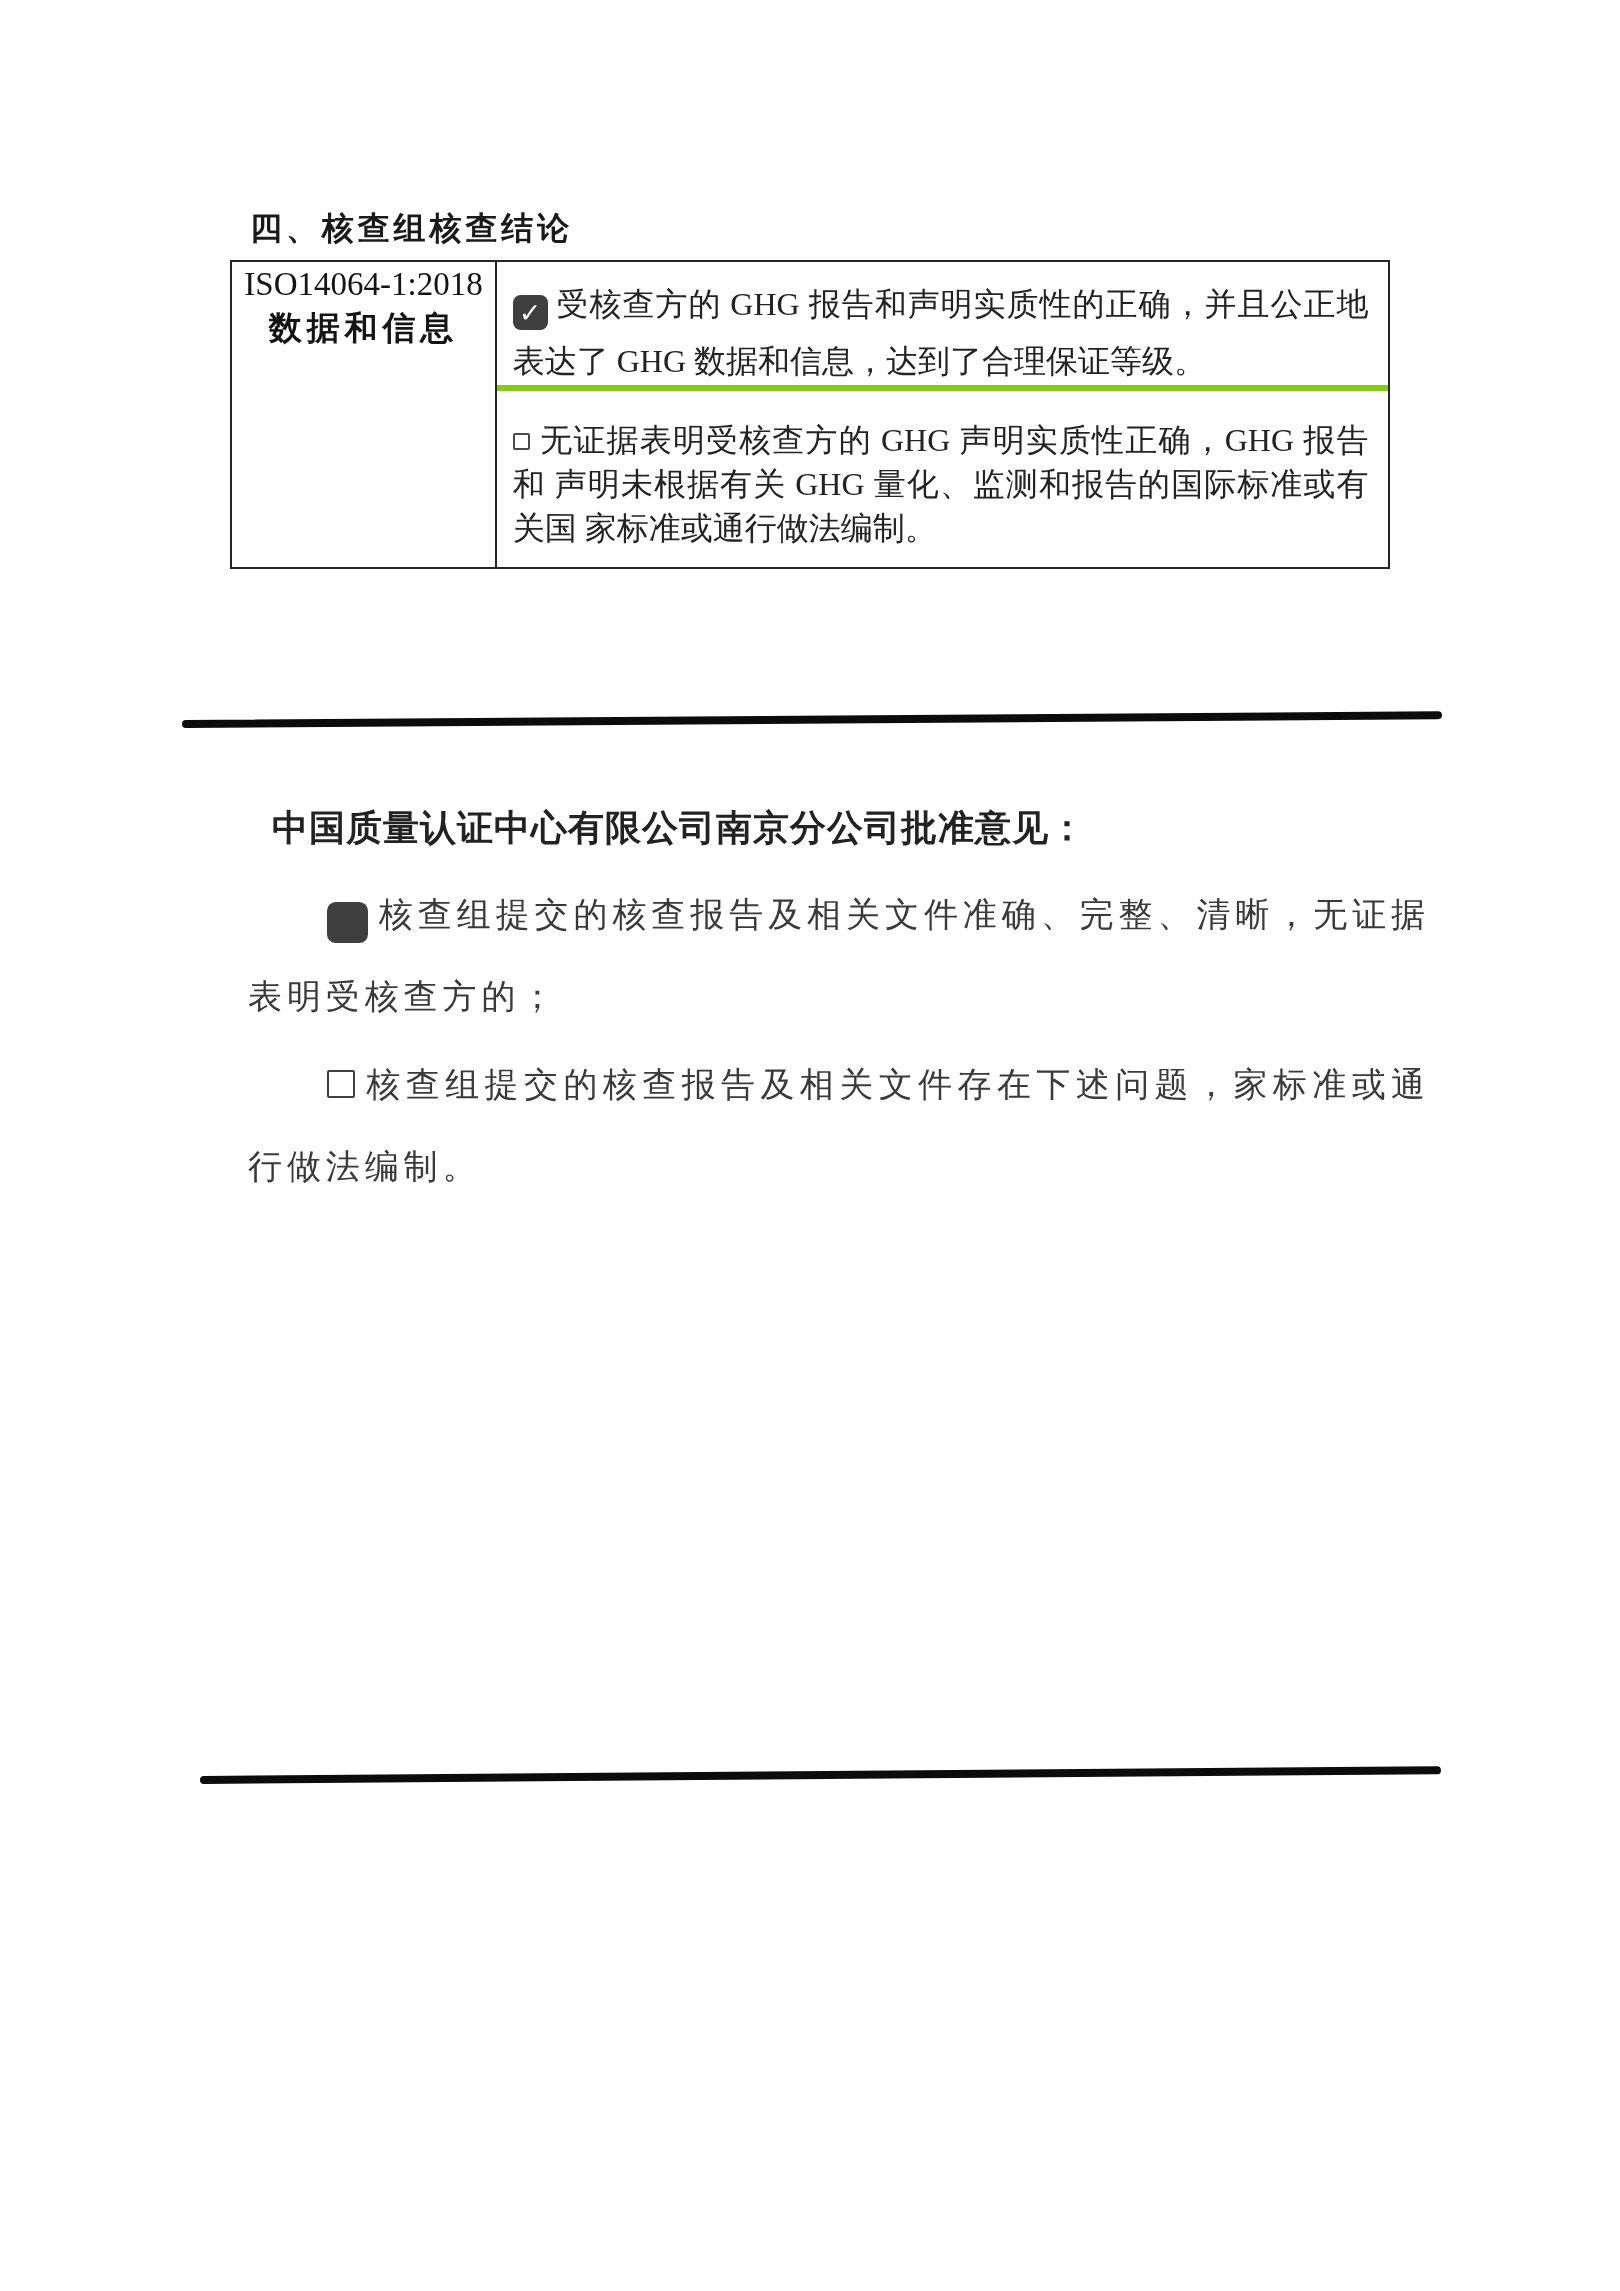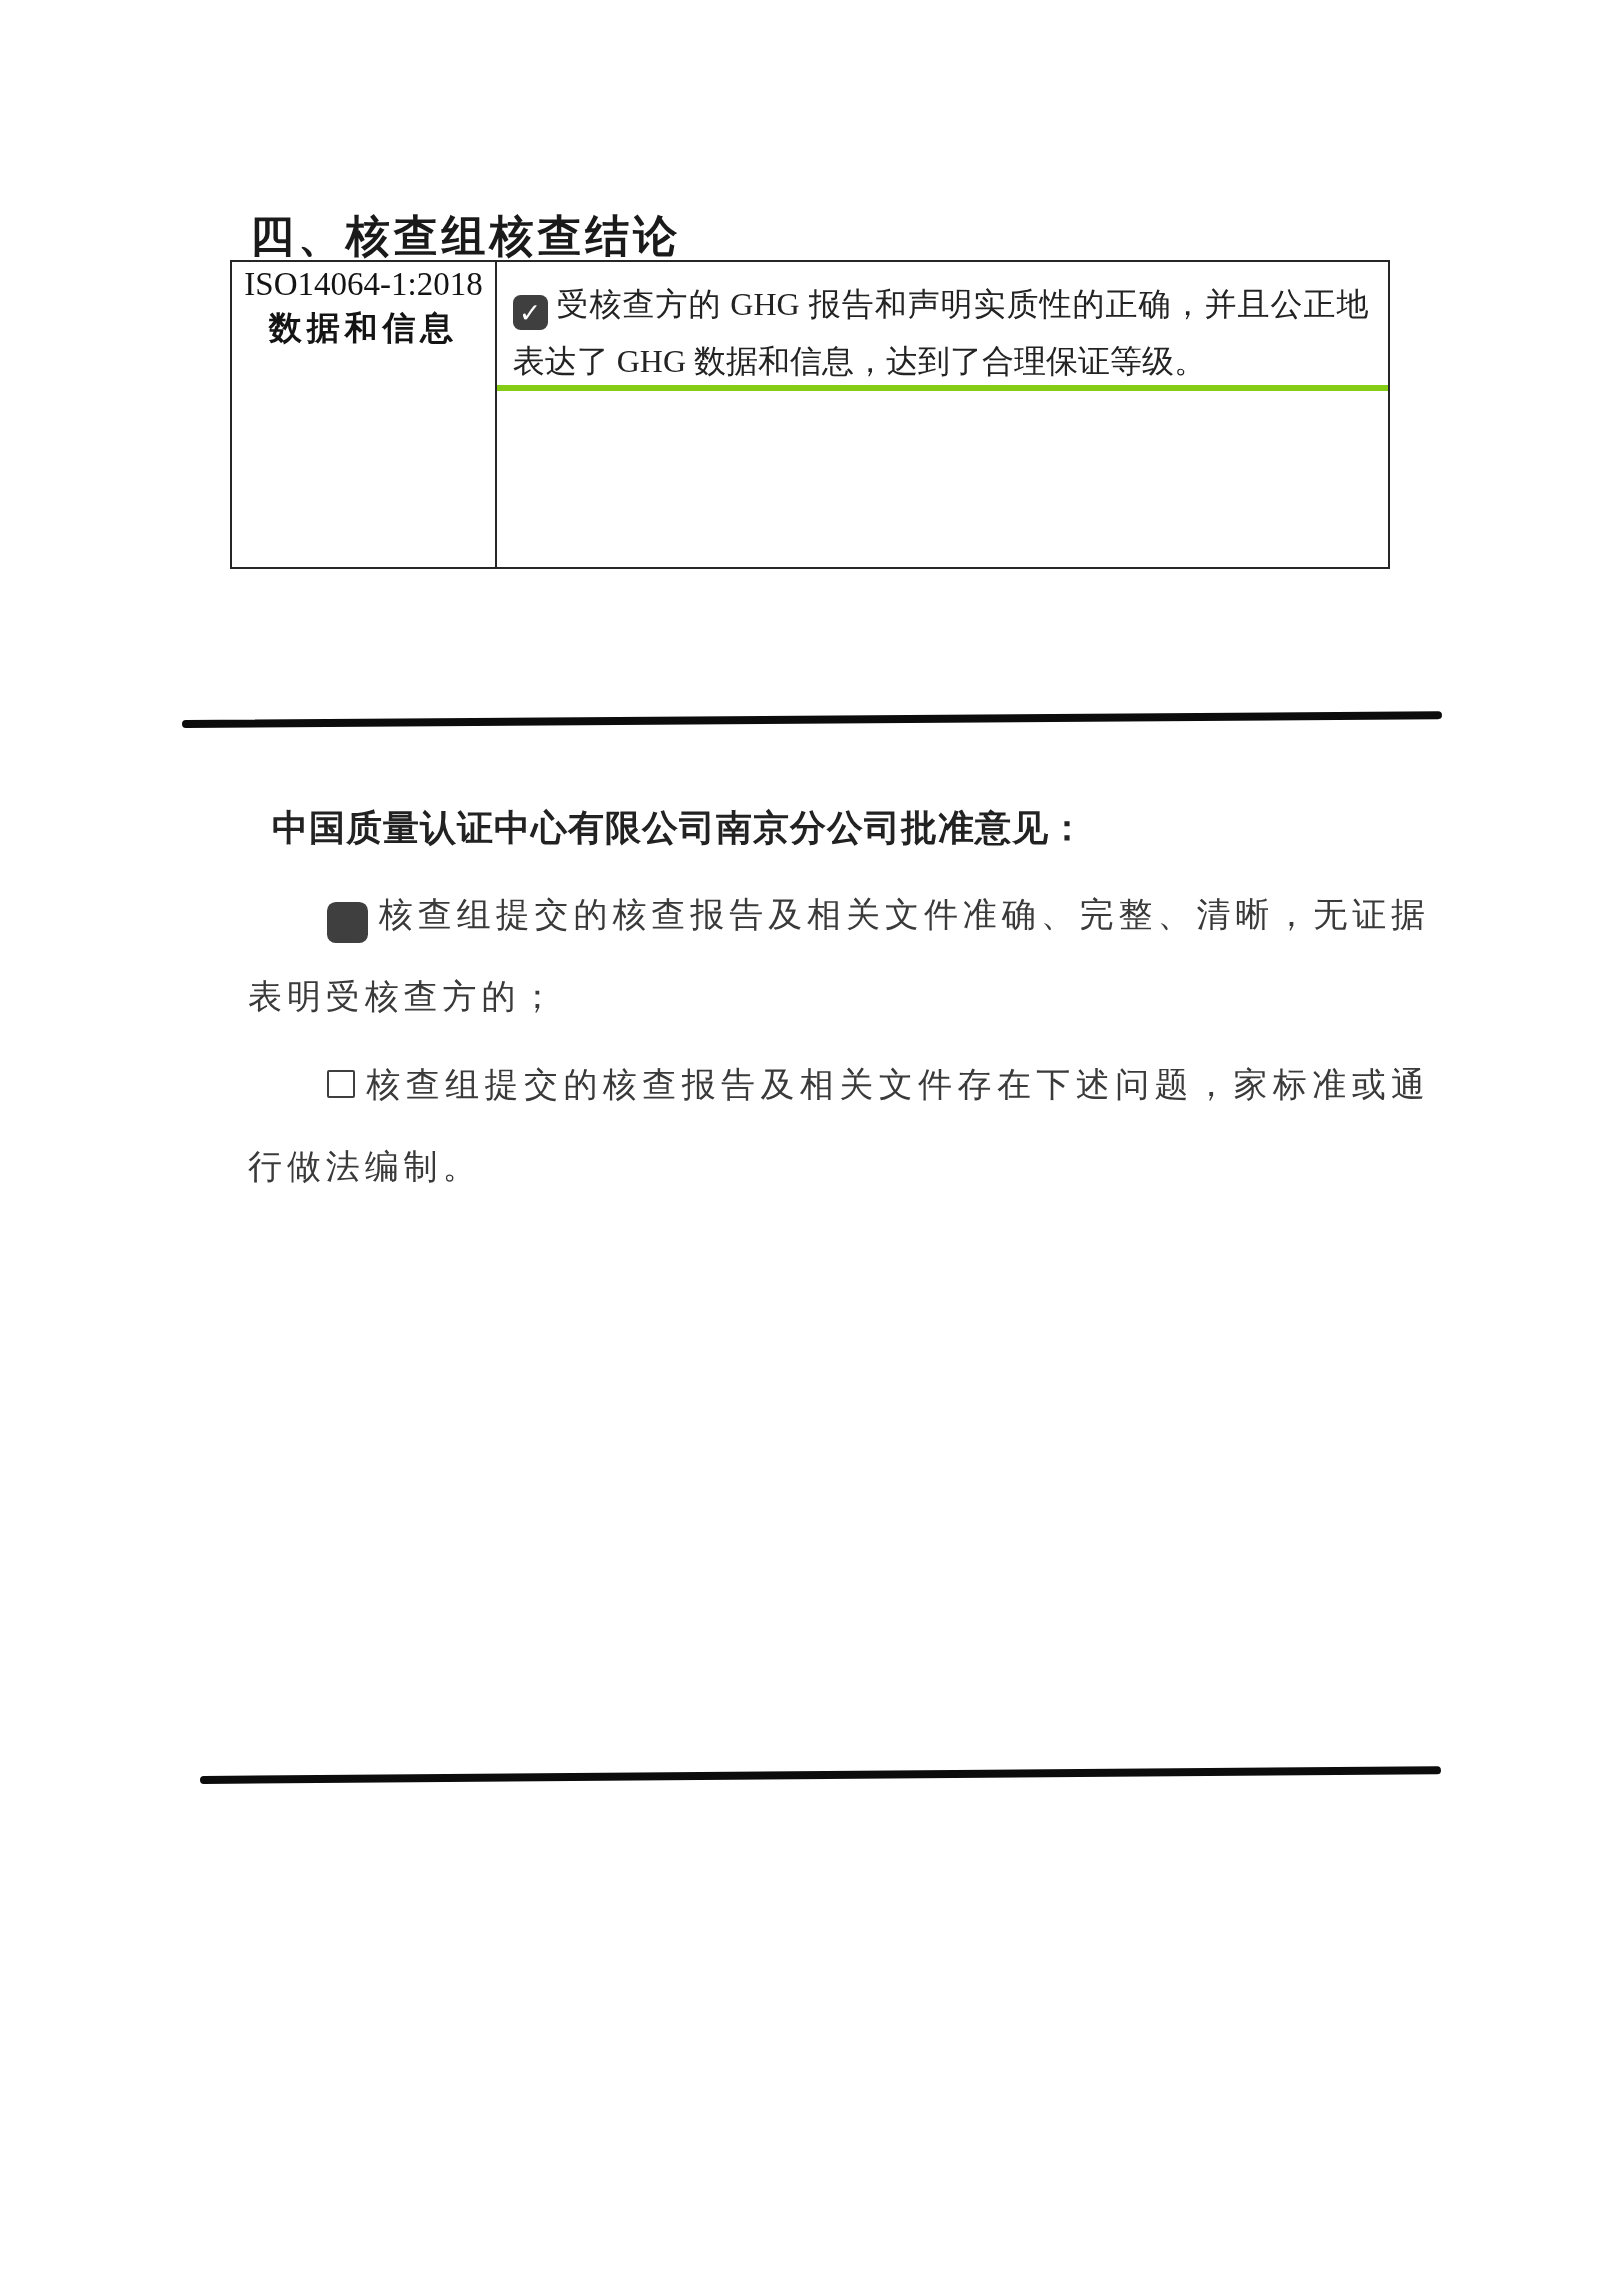--- a/index.html
+++ b/index.html
@@ -6,21 +6,21 @@
   body{
     width:1620px;height:2292px;position:relative;
     font-family:"Liberation Serif","DejaVu Serif",serif;
     color:#2f2f2f;
     -webkit-font-smoothing:antialiased;
   }
 
   
   .section-heading{
     position:absolute;left:250px;top:207px;
-    font-size:44px;font-weight:700;letter-spacing:3.9px;color:#1a1a1a;
+    font-size:32px;font-weight:700;letter-spacing:3.9px;color:#1a1a1a;
     white-space:nowrap;
   }
 
   
   .conclusion-table{
     position:absolute;left:230px;top:260px;width:1160px;height:309px;
     border:2px solid #262626;display:flex;box-sizing:border-box;
   }
   .standard-cell{
     width:265px;box-sizing:border-box;border-right:2px solid #262626;
@@ -85,20 +85,23 @@
 
 <div class="conclusion-table">
   <div class="standard-cell">
     <div class="standard-line1">ISO14064-1:2018</div>
     <div class="standard-line2">数据和信息</div>
   </div>
   <div class="options-cell">
     <div class="option-row first">
       <span class="cb cb-t1 cb-checked">✓</span><span>受核查方的 GHG 报告和声明实质性的正确，并且公正地表达了 GHG 数据和信息，达到了合理保证等级。</span>
     </div>
+    <div class="option-row second">
+      <span class="cb cb-t2 cb-empty"></span><span>无证据表明受核查方的 GHG 声明实质性正确，GHG 报告和 声明未根据有关 GHG 量化、监测和报告的国际标准或有关国 家标准或通行做法编制。</span>
+    </div>
   </div>
 </div>
 
 <div class="rule rule-top"></div>
 
 <div class="approval-heading">中国质量认证中心有限公司南京分公司批准意见：</div>
 
 <div class="approval-option agree">
   <span class="cb cb-p1 cb-checked">✓</span><span>核查组提交的核查报告及相关文件准确、完整、清晰，无证据表明受核查方的；</span>
 </div>

